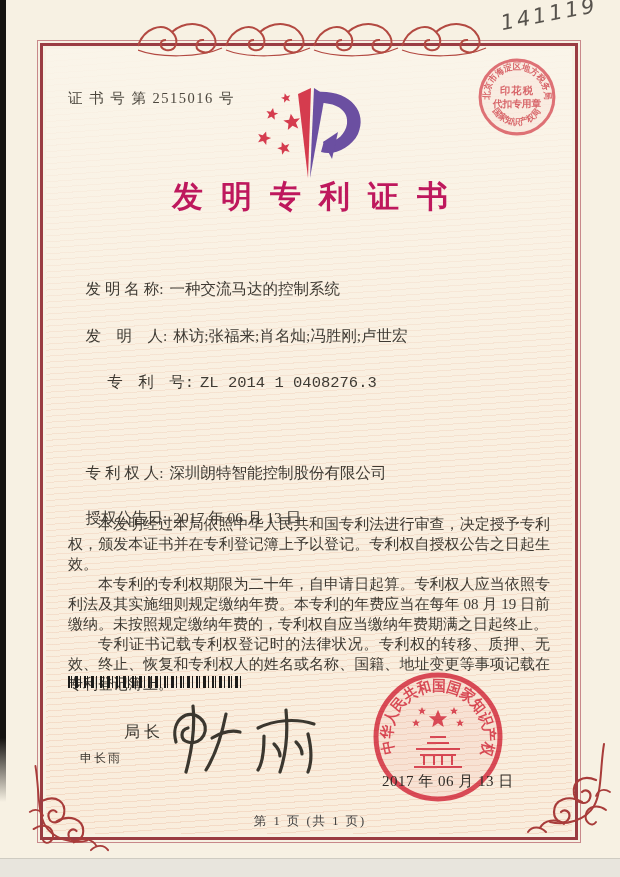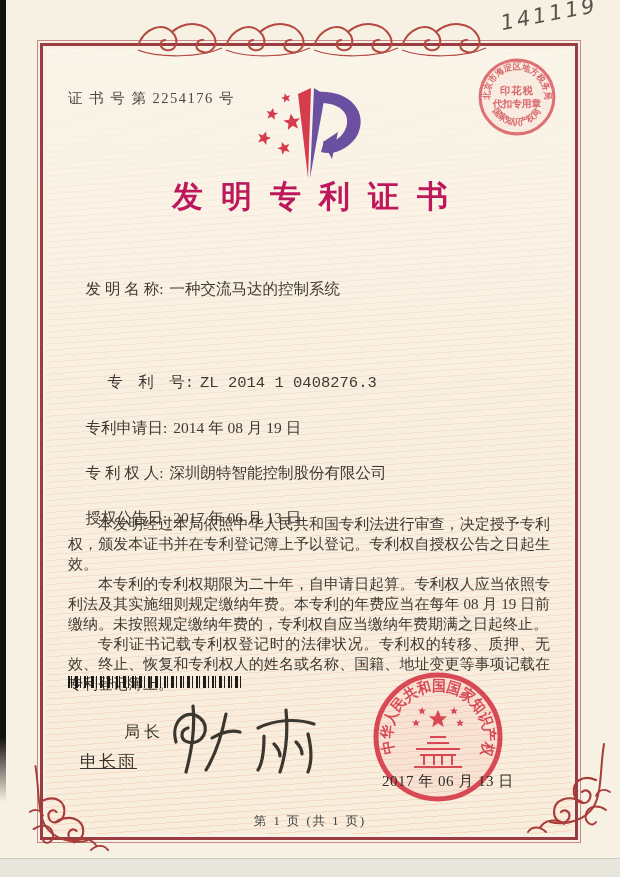--- a/index.html
+++ b/index.html
@@ -52,21 +52,21 @@
   .barcode{
     left:68px;top:676px;width:174px;height:12px;
     background:repeating-linear-gradient(90deg,
       #1d1c1a 0 2px, rgba(0,0,0,0) 2px 3px,
       #1d1c1a 3px 4px, rgba(0,0,0,0) 4px 7px,
       #1d1c1a 7px 10px, rgba(0,0,0,0) 10px 12px,
       #1d1c1a 12px 13px, rgba(0,0,0,0) 13px 16px);
   }
   
   .sig-title{left:80px;top:722px;font-size:16px;letter-spacing:4px;color:#3a362f;margin-left:44px;}
-  .sig-name{left:80px;top:750px;font-size:17px;letter-spacing:2px;color:#3a362f;text-decoration:underline;}
+  .sig-name{left:80px;top:750px;font-size:12px;letter-spacing:2px;color:#3a362f;}
   .sig-svg{left:162px;top:698px;width:176px;height:82px;}
   
   .seal-svg{left:372px;top:671px;width:132px;height:132px;mix-blend-mode:multiply;opacity:0.92;}
   .seal-date{left:382px;top:772px;font-size:15px;letter-spacing:0.5px;color:#2f2c27;white-space:pre;}
   
   .stamp-svg{left:476px;top:56px;width:82px;height:82px;mix-blend-mode:multiply;opacity:0.88;}
   
   .footer-page{left:0;top:813px;width:620px;text-align:center;font-size:12.5px;letter-spacing:2px;color:#404040;white-space:pre;}
 </style>
 </head>
@@ -126,46 +126,46 @@
     <text font-size="8.5" fill="#d8545f" font-weight="bold">
       <textPath href="#stampTopArc" startOffset="2" textLength="90" lengthAdjust="spacingAndGlyphs">北京市海淀区地方税务局</textPath>
     </text>
     <text font-size="8.5" fill="#d8545f" font-weight="bold">
       <textPath href="#stampBotArc" startOffset="2" textLength="56" lengthAdjust="spacingAndGlyphs">国家知识产权局</textPath>
     </text>
     <text x="40" y="37" text-anchor="middle" font-size="10" font-weight="bold" fill="#d8545f" letter-spacing="1">印花税</text>
     <text x="40" y="50" text-anchor="middle" font-size="9.5" font-weight="bold" fill="#d8545f">代扣专用章</text>
   </svg>
 
-  <div class="abs cert-no">证 书 号 第 2254176 号</div>
+  <div class="abs cert-no">证 书 号 第 2515016 号</div>
 
   <svg class="abs logo" viewBox="0 0 124 98">
     <polygon points="48,10 61,4 58,94" fill="#d53c4e"></polygon>
     <polygon points="64,4 75,11 60,94" fill="#6b4fa1"></polygon>
     <path d="M67,8 C100,6 118,28 108,50 C101,64 84,72 71,68 L74,57 C84,60 95,52 97,40 C99,27 87,18 68,19 Z" fill="#6b4fa1"></path>
     <polygon points="73,58 88,48 82,75" fill="#6b4fa1"></polygon>
     <g fill="#d53c4e">
       <use href="#star5" transform="translate(36,14) scale(0.6) rotate(-15)"></use>
       <use href="#star5" transform="translate(22,30) scale(0.75) rotate(10)"></use>
       <use href="#star5" transform="translate(42,38) scale(1.05) rotate(-8)"></use>
       <use href="#star5" transform="translate(14,54) scale(0.85) rotate(18)"></use>
       <use href="#star5" transform="translate(34,64) scale(0.8) rotate(-20)"></use>
     </g>
   </svg>
 
   <div class="abs title">发明专利证书</div>
 
   <div class="abs field f0">
     <span class="lbl">发 明 名 称:</span><span class="val">一种交流马达的控制系统</span>
   </div>
+  <div class="abs field f1">
+    <span class="lbl">发　明　人:</span><span class="val">林访;张福来;肖名灿;冯胜刚;卢世宏</span>
+  </div>
   <div class="abs field f2">
     <span class="lbl">专　利　号:</span><span class="val">ZL 2014 1 0408276.3</span>
-  </div>
-  <div class="abs field f3">
-    <span class="lbl">专利申请日:</span><span class="val">2014 年 08 月 19 日</span>
   </div>
   <div class="abs field f4">
     <span class="lbl">专 利 权 人:</span><span class="val">深圳朗特智能控制股份有限公司</span>
   </div>
   <div class="abs field f5">
     <span class="lbl">授权公告日:</span><span class="val">2017 年 06 月 13 日</span>
   </div>
 
   <div class="abs body-block">
     <p>本发明经过本局依照中华人民共和国专利法进行审查，决定授予专利权，颁发本证书并在专利登记簿上予以登记。专利权自授权公告之日起生效。</p>

